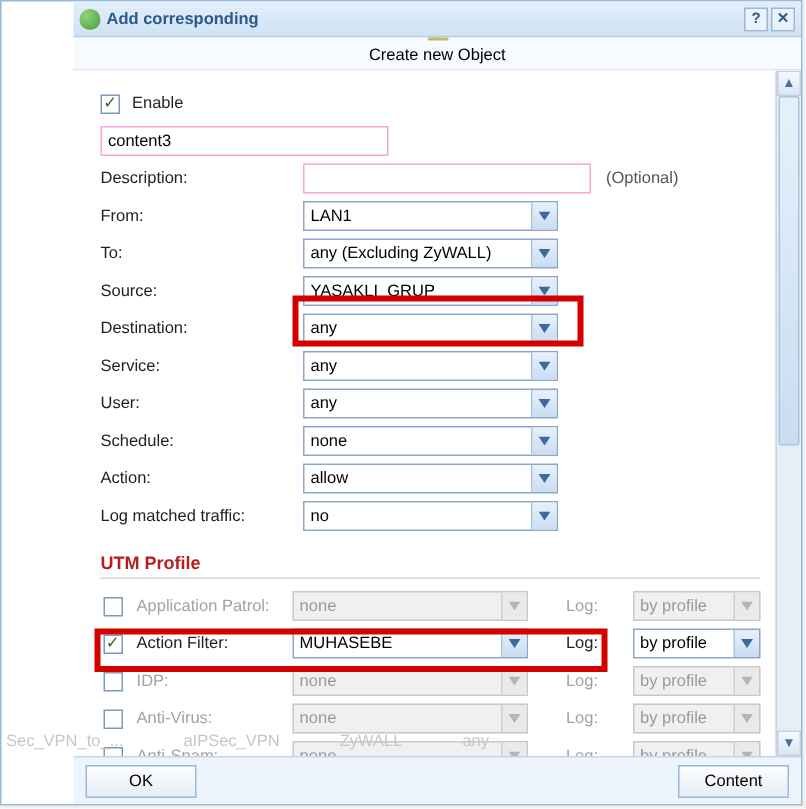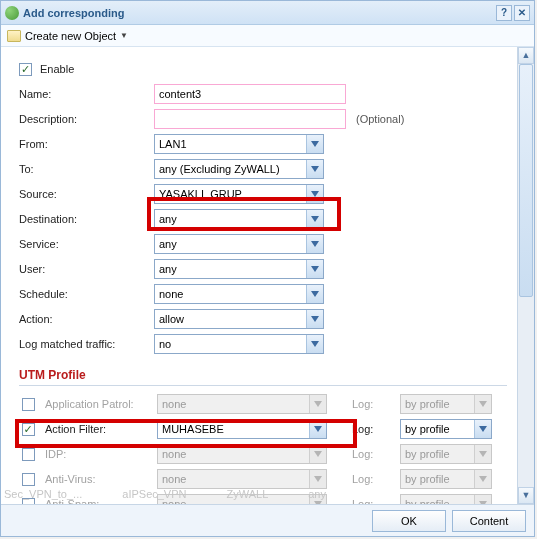--- a/index.html
+++ b/index.html
@@ -14,20 +14,21 @@
     position: relative;
   }
   .dialog {
     border: 1px solid #9ab8d8;
     background: #fff;
     width: 535px;
     height: 537px;
     display: flex;
     flex-direction: column;
     position: relative;
+    padding-left: 48px;
   }
   .titlebar {
     background: linear-gradient(#e3eef9, #cfe2f5);
     border-bottom: 1px solid #b0cbe5;
     height: 24px;
     display: flex;
     align-items: center;
     padding: 0 4px;
     color: #2a5a8a;
     font-weight: bold;
@@ -52,20 +53,21 @@
     cursor: pointer;
   }
   .toolbar {
     background: #f7fbff;
     border-bottom: 1px solid #d7e4f1;
     height: 22px;
     display: flex;
     align-items: center;
     padding: 0 6px;
     gap: 4px;
+    flex-direction: column;
   }
   .toolbar .tb-icon {
     width: 14px; height: 12px;
     background: linear-gradient(#fff2c5, #f0dc90);
     border: 1px solid #c7b65d;
     border-radius: 1px;
   }
   .toolbar .drop { font-size: 8px; color:#444; }
   .body-area {
     flex: 1;
@@ -189,21 +191,21 @@
     border: 4px solid #d40000;
     pointer-events: none;
     z-index: 50;
   }
   .bottom-bar {
     height: 32px;
     border-top: 1px solid #c7d6e6;
     background: #eef4fb;
     display: flex;
     align-items: center;
-    justify-content: flex-end;
+    justify-content: space-between;
     padding: 0 8px;
     gap: 6px;
   }
   .btn {
     min-width: 74px;
     height: 22px;
     border: 1px solid #9ab8d8;
     background: linear-gradient(#fefefe,#e5edf6);
     font-size: 11px;
     cursor: pointer;
@@ -248,21 +250,20 @@
       <div class="highlight" style="top:372px; left:14px; width:342px; height:29px;"></div>
 
       <div class="form-row">
         <span class="checkbox">
             <span>✓</span>
           </span>
         <span class="lbl" style="width:auto;">Enable</span>
       </div>
 
       <div class="form-row">
-        <span class="lbl">Name:</span>
         <input type="text" class="field" value="content3" style="">
       </div>
 
       <div class="form-row">
         <span class="lbl">Description:</span>
         <input type="text" class="field" value="" style="">
         <span class="optional">(Optional)</span>
       </div>
 
       <div class="form-row">

